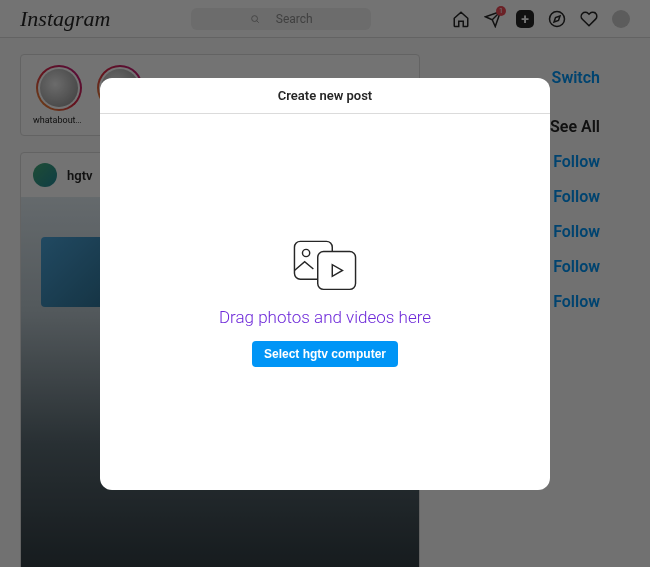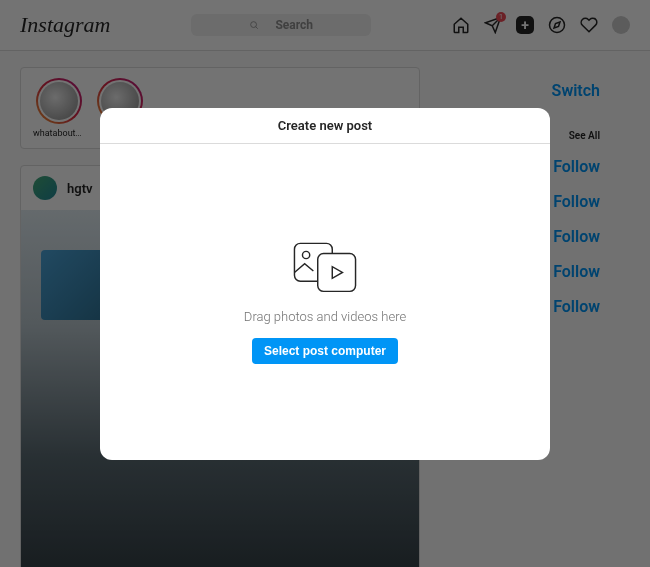--- a/index.html
+++ b/index.html
@@ -1,20 +1,20 @@
 <!DOCTYPE html>
 <html><head>
   <meta charset="utf-8">
   <style>
     * { margin: 0; padding: 0; box-sizing: border-box; }
     body { font-family: -apple-system, BlinkMacSystemFont, 'Segoe UI', Roboto, Helvetica, Arial, sans-serif; background: #fafafa; width: 650px; height: 567px; overflow: hidden; position: relative; }
     
-    .topbar { height: 51px; background: #fff; border-bottom: 1px solid #dbdbdb; display: flex; align-items: center; padding: 0 20px; justify-content: space-between; }
+    .topbar { height: 38px; background: #fff; border-bottom: 1px solid #dbdbdb; display: flex; align-items: center; padding: 0 20px; justify-content: space-between; }
     .logo { font-family: 'Brush Script MT', cursive; font-size: 22px; font-weight: 500; font-style: italic; color: #262626; }
-    .search-box { background: #efefef; border-radius: 6px; padding: 4px 12px; font-size: 12px; color: #8e8e8e; min-width: 180px; text-align: center; display: flex; align-items: center; justify-content: center; gap: 16px; font-weight: bold; }
+    .search-box { background: #efefef; border-radius: 6px; padding: 4px 12px; font-size: 12px; color: #8e8e8e; min-width: 180px; text-align: center; display: flex; align-items: center; justify-content: center; gap: 16px; }
     .nav-icons { display: flex; gap: 14px; align-items: center; }
     .nav-icon { width: 18px; height: 18px; display: flex; align-items: center; justify-content: center; position: relative; }
     .badge { position: absolute; top: -4px; right: -4px; width: 10px; height: 10px; background: #ed4956; border-radius: 50%; color: #fff; font-size: 7px; display: flex; align-items: center; justify-content: center; }
     .plus-box { width: 18px; height: 18px; background: #262626; border-radius: 5px; color: #fff; display: flex; align-items: center; justify-content: center; font-size: 14px; font-weight: bold; }
     .avatar-small { width: 18px; height: 18px; border-radius: 50%; background: #ccc; }
     
     .content { display: flex; padding: 16px 20px 0; gap: 20px; }
     .feed { flex: 1; max-width: 400px; }
     
     .stories { background: #fff; border: 1px solid #dbdbdb; border-radius: 4px; padding: 10px 12px; display: flex; gap: 12px; margin-bottom: 16px; }
@@ -27,28 +27,28 @@
     .post { background: #fff; border: 1px solid #dbdbdb; border-radius: 4px; }
     .post-header { display: flex; align-items: center; padding: 10px 12px; gap: 10px; }
     .post-avatar { width: 24px; height: 24px; border-radius: 50%; background: linear-gradient(135deg,#4a7,#289); }
     .post-user { font-size: 13px; font-weight: 600; color: #262626; }
     .post-image { width: 100%; height: 380px; background: linear-gradient(180deg, #dfeaf0 0%, #b8c5cc 30%, #5a6a72 65%, #2f3a40 100%); position: relative; overflow:hidden;}
     .post-image::before { content:''; position:absolute; left:20px; top:40px; width:90px; height:70px; background: linear-gradient(135deg,#4aa3d8,#2a6a8a); border-radius:4px; }
     
     .sidebar { width: 160px; font-size: 10px; padding-top: 6px; }
     .sidebar-row { display: flex; justify-content: flex-end; padding: 8px 0; }
     .sidebar-link { color: #0095f6; font-size: 16px; font-weight: 600; }
-    .sidebar-all { color: #262626; font-size: 10px; font-weight: 600; }
+    .sidebar-all { color: #262626; font-size: 16px; font-weight: 600; }
     
     .overlay { position: absolute; inset: 0; background: rgba(0,0,0,0.55); display: flex; align-items: center; justify-content: center; }
-    .modal { width: 450px; height: 352px; background: #fff; border-radius: 12px; display: flex; flex-direction: column; overflow: hidden; }
+    .modal { width: 450px; height: 412px; background: #fff; border-radius: 12px; display: flex; flex-direction: column; overflow: hidden; }
     .modal-header { text-align: center; padding: 10px; font-size: 13px; font-weight: 600; color: #262626; border-bottom: 1px solid #dbdbdb; }
     .modal-body { flex: 1; display: flex; flex-direction: column; align-items: center; justify-content: center; gap: 14px; }
     .upload-icon svg { display: block; }
-    .drag-text { font-size: 13px; font-weight: 300; color: #737373; }
+    .drag-text { font-size: 17px; font-weight: 300; color: #6d28d9; }
     .select-btn { background: #0095f6; color: #fff; border: none; padding: 6px 12px; border-radius: 4px; font-size: 12px; font-weight: 600; cursor: pointer; }
   </style>
 </head>
 <body>
 
 <div class="topbar">
   <div class="logo">Instagram</div>
   <div class="search-box">
     <svg width="10" height="10" viewBox="0 0 24 24" fill="none" stroke="#8e8e8e" stroke-width="2">
         <circle cx="11" cy="11" r="7"></circle>
@@ -150,16 +150,16 @@
       <div class="upload-icon">
         <svg width="70" height="56" viewBox="0 0 96 77" fill="none" stroke="#262626" stroke-width="2">
           <rect x="6" y="6" width="52" height="52" rx="8"></rect>
           <circle cx="22" cy="22" r="5"></circle>
           <path d="M6 46l14-12 12 10"></path>
           <rect x="38" y="20" width="52" height="52" rx="8" fill="#fff"></rect>
           <polygon points="58,38 58,54 72,46"></polygon>
         </svg>
       </div>
       <div class="drag-text">Drag photos and videos here</div>
-      <button class="select-btn">Select post computer</button>
+      <button class="select-btn">Select hgtv computer</button>
     </div>
   </div>
 </div>
 
 </body></html>

